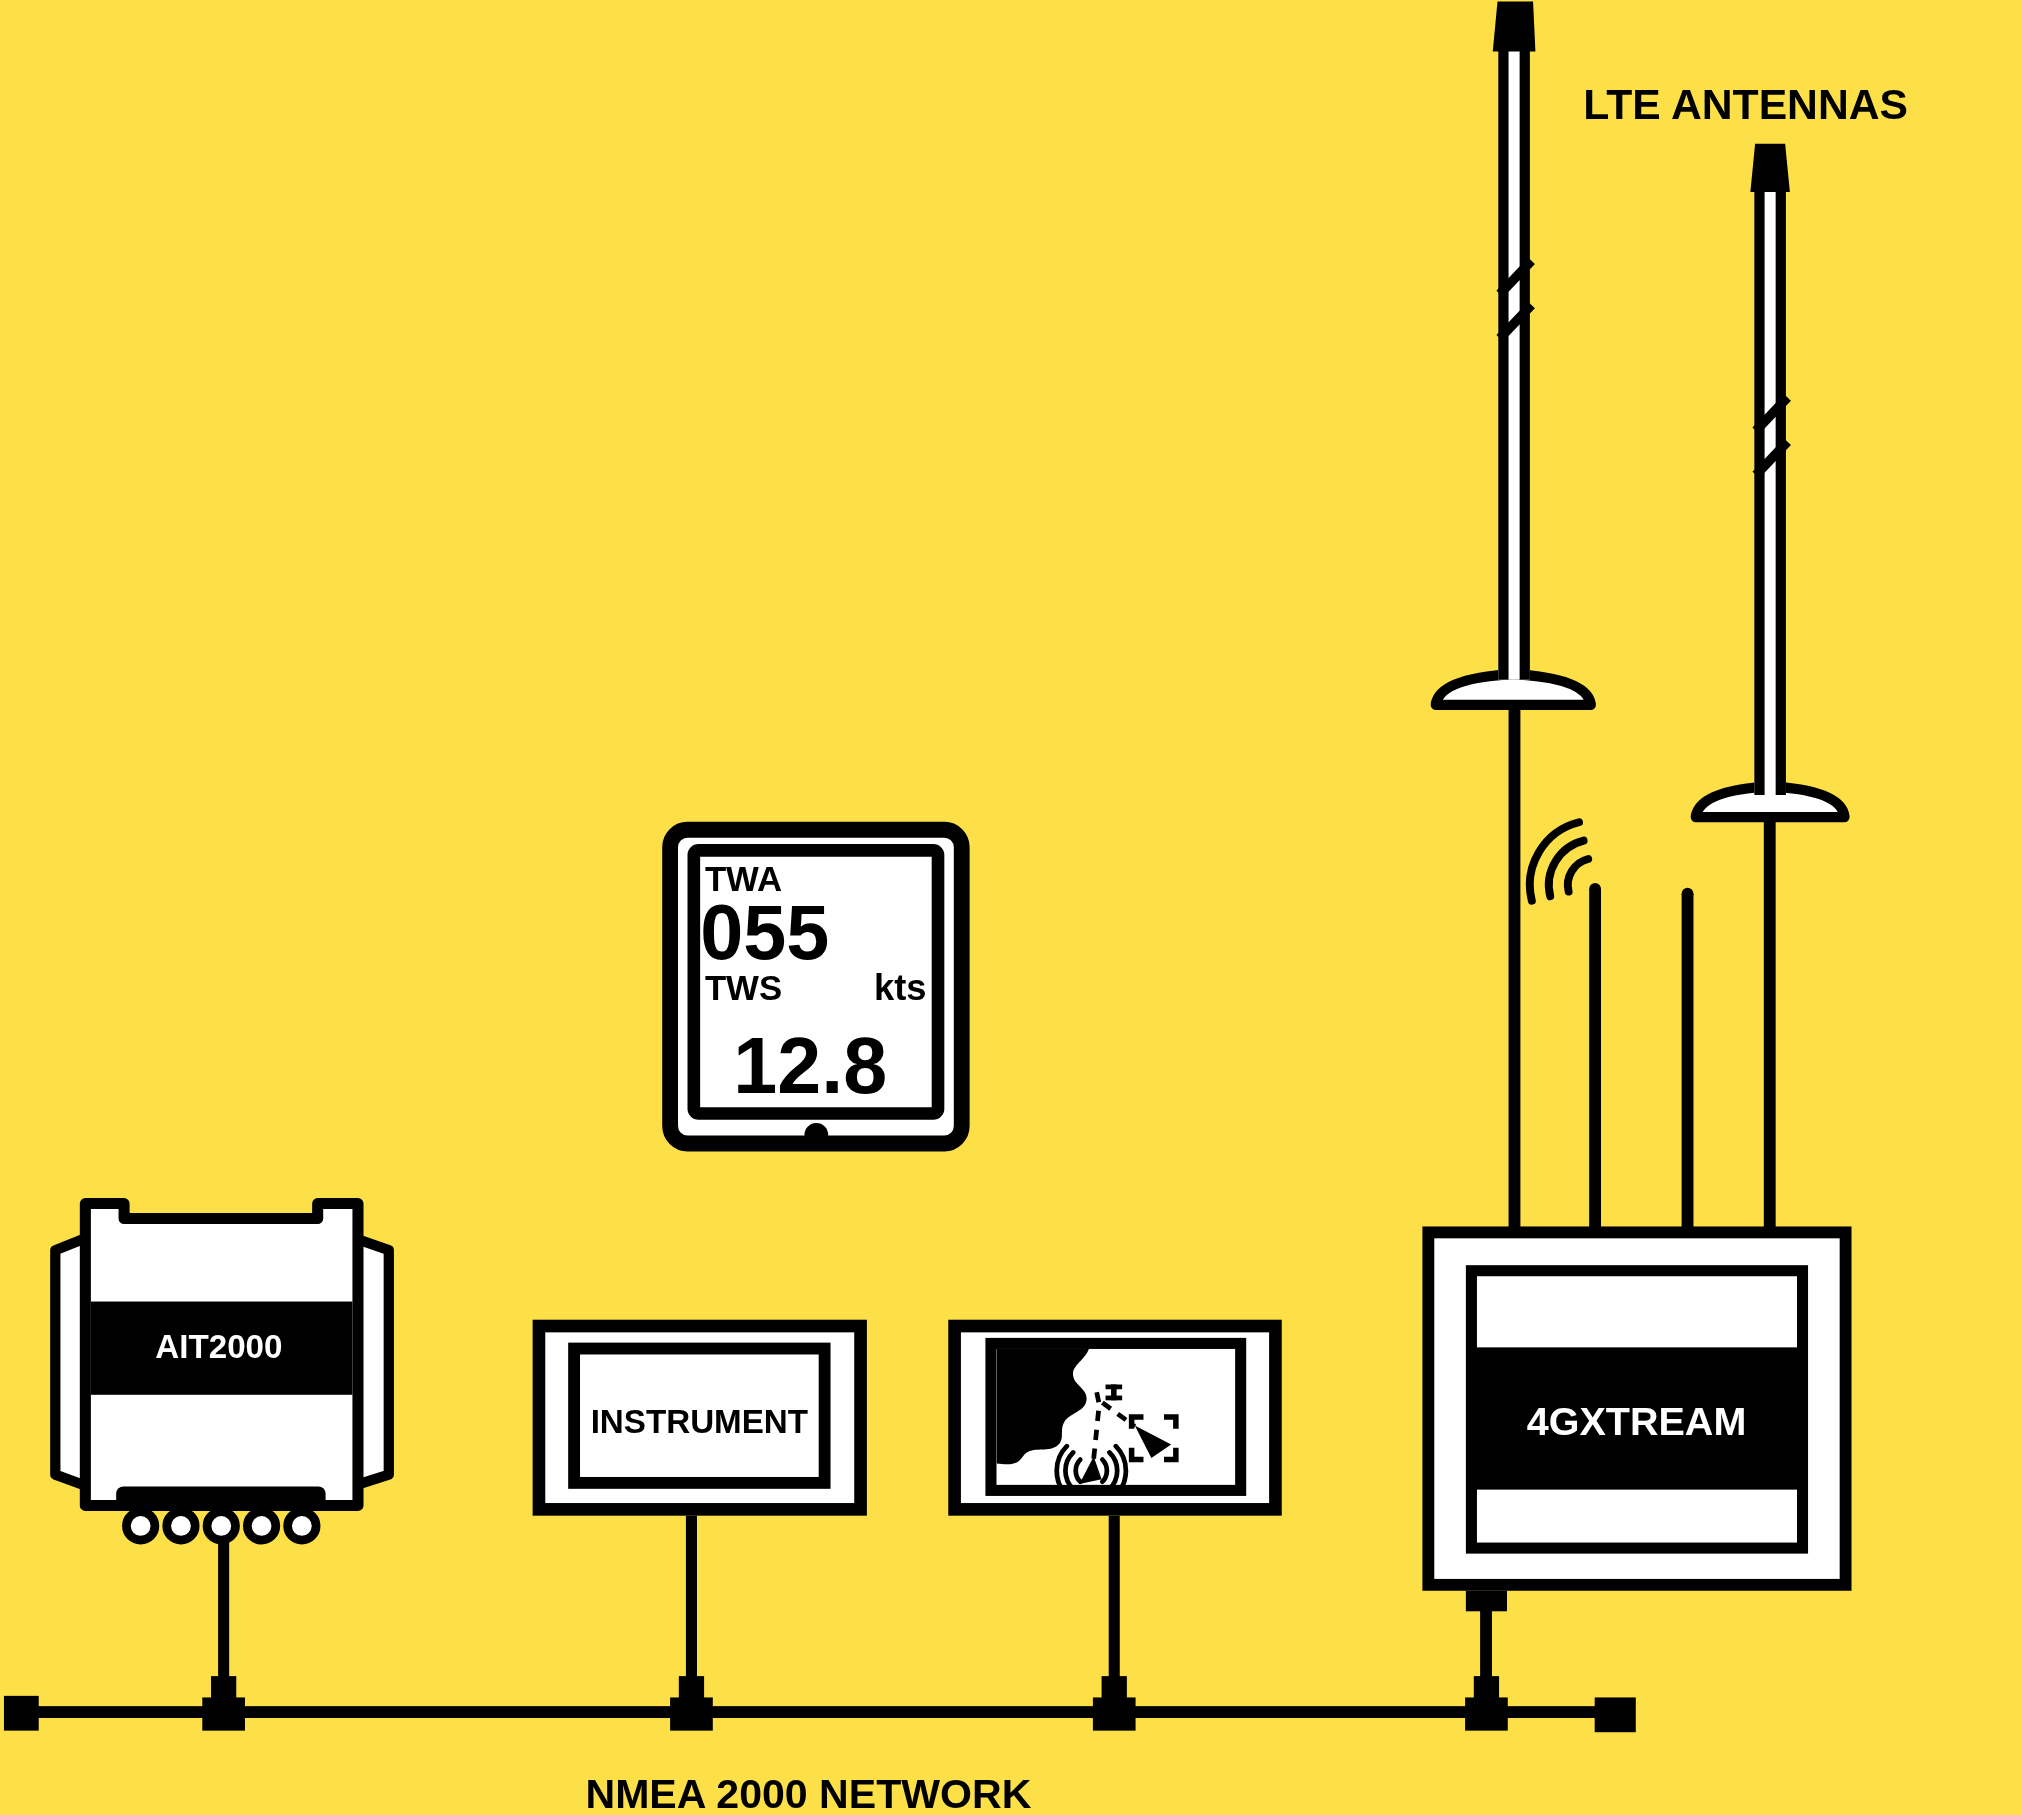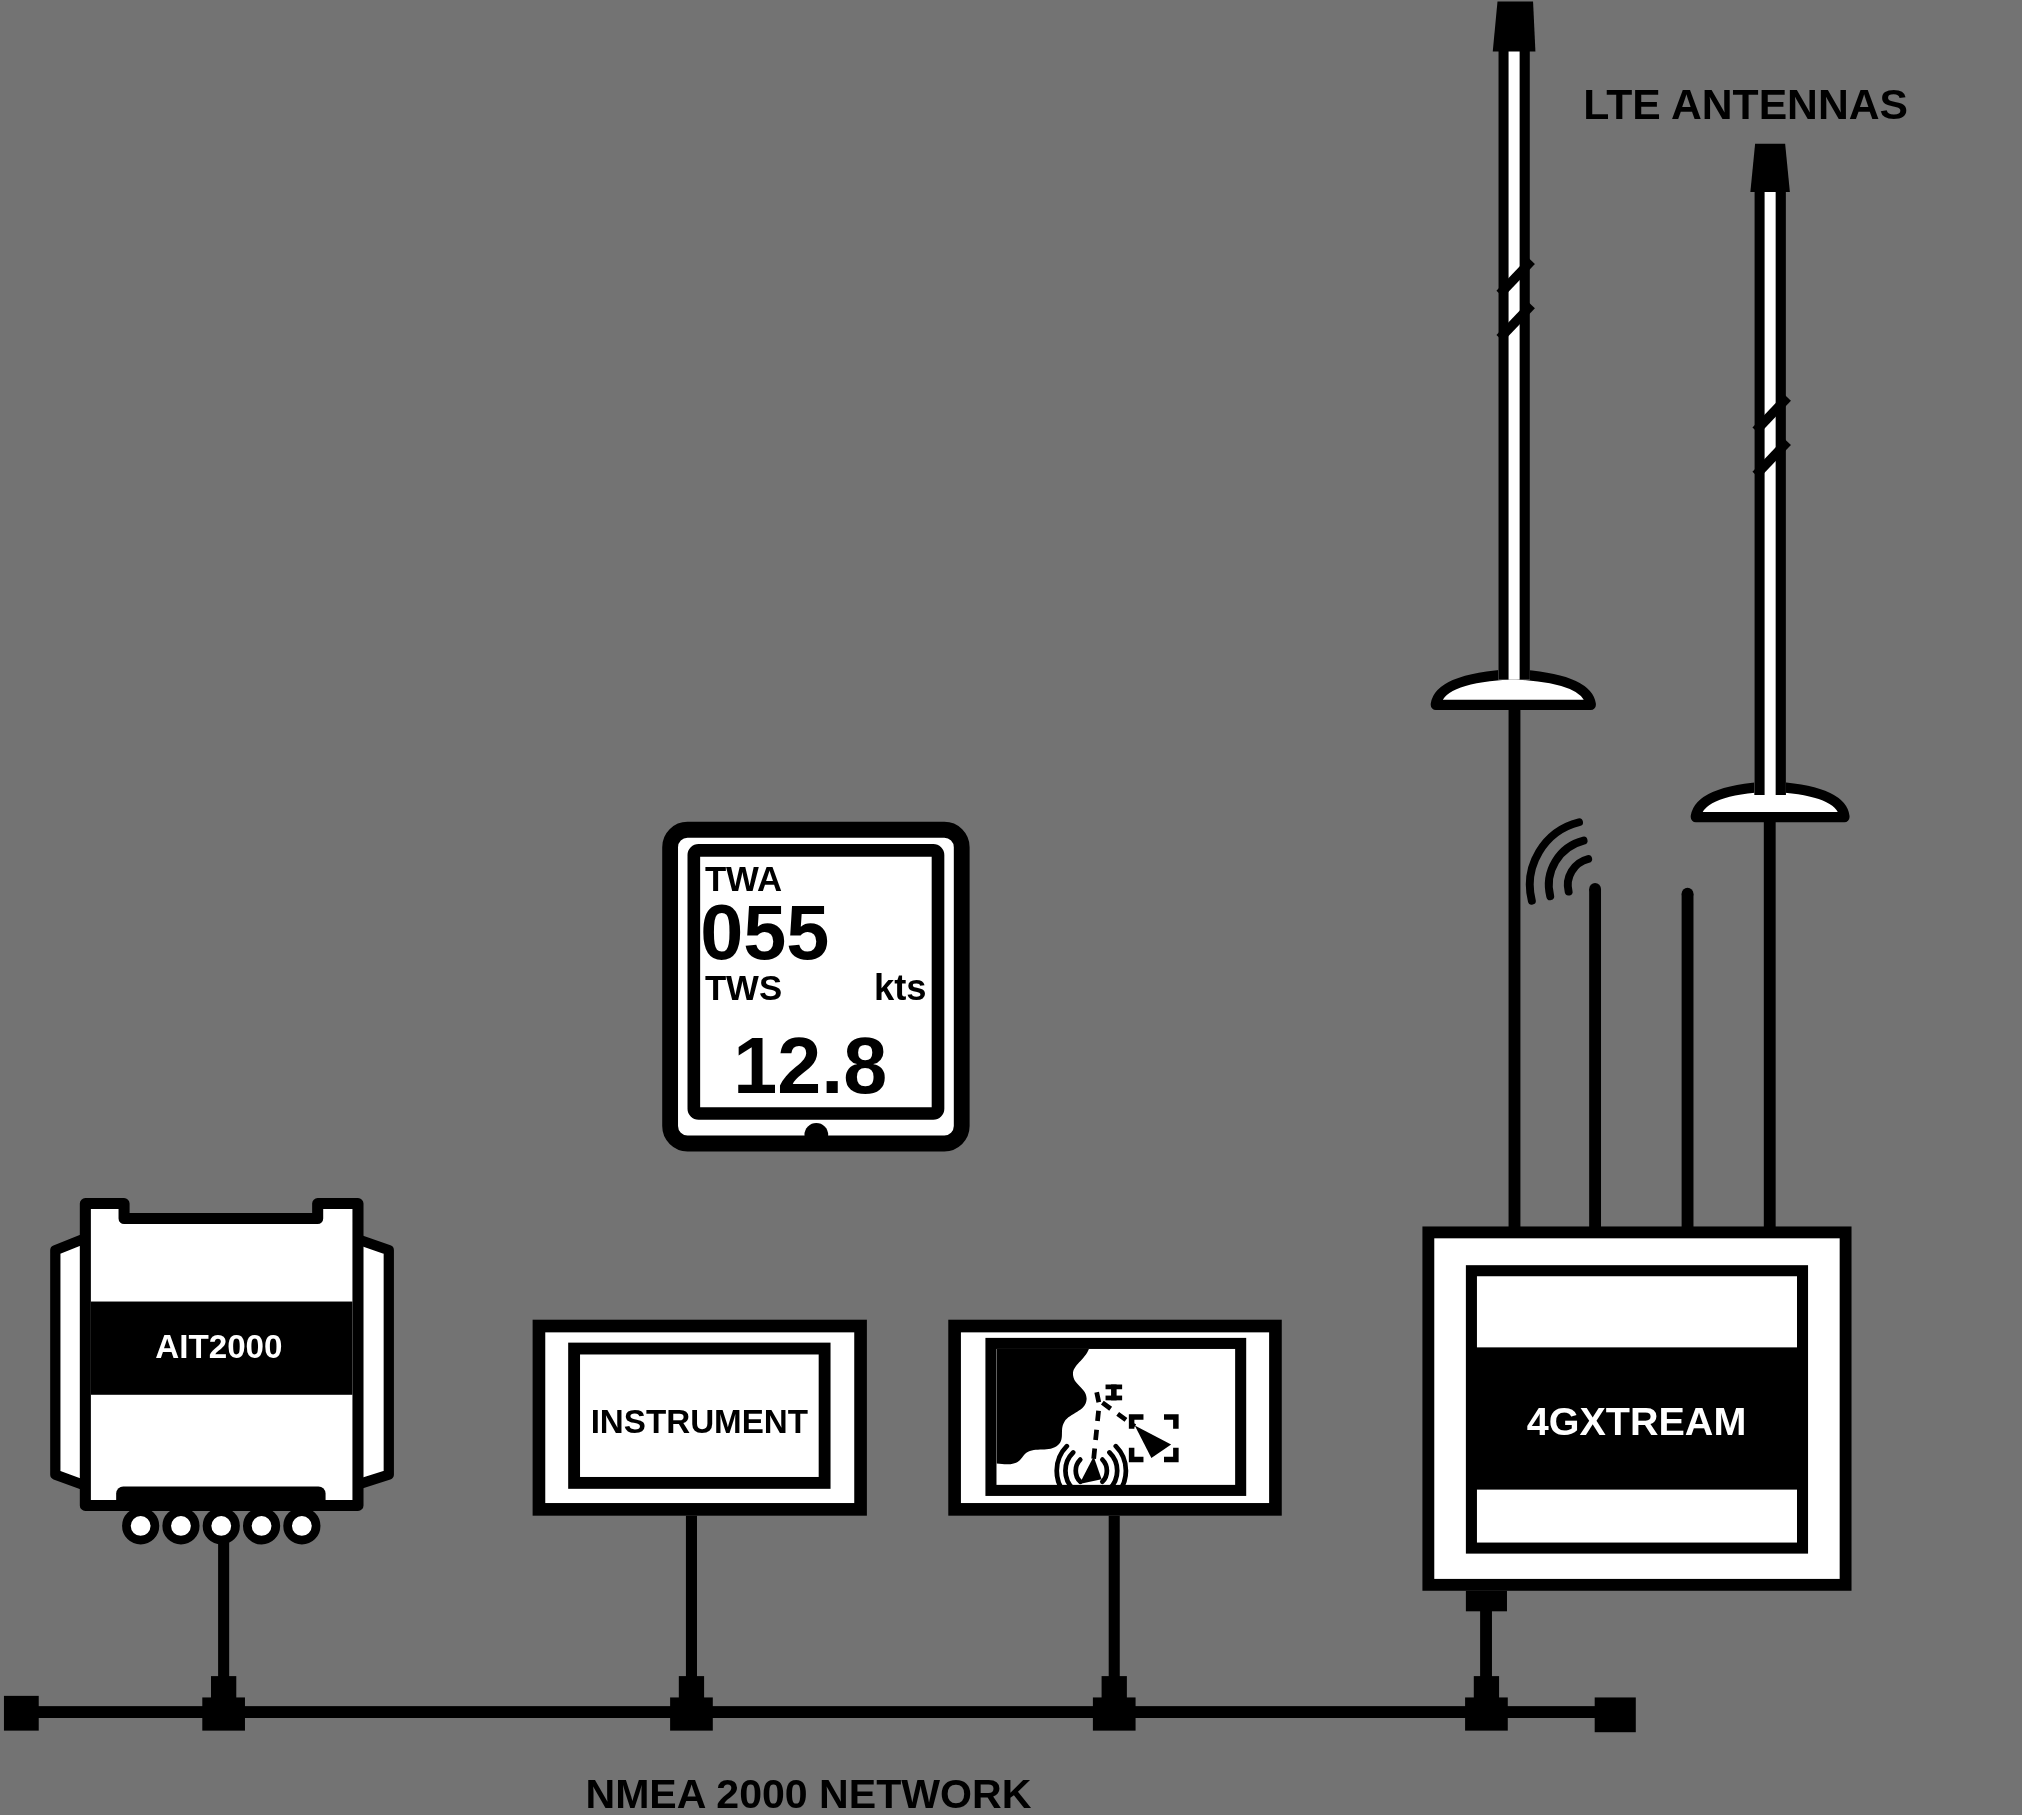--- a/index.html
+++ b/index.html
@@ -1,16 +1,16 @@
 <!DOCTYPE html>
 <html style="font-size:12.6px"><head>
 <meta charset="utf-8">
 <style>
   html,body{margin:0;padding:0;background:#ffffff;}
-  .canvas{position:relative;width:2023px;height:1816px;background:#737373;overflow:hidden;
+  .canvas{position:relative;width:2023px;height:1816px;background:#fde047;overflow:hidden;
           font-family:"Liberation Sans",sans-serif;text-align:right;}
   svg{position:absolute;left:0;top:0;}
   .ink{fill:#000000;}
   .paper{fill:#ffffff;}
   text{font-family:"Liberation Sans",sans-serif;font-weight:bold;fill:#000000;}
   text.rev{fill:#ffffff;}
 </style>
 </head>
 <body>
 

